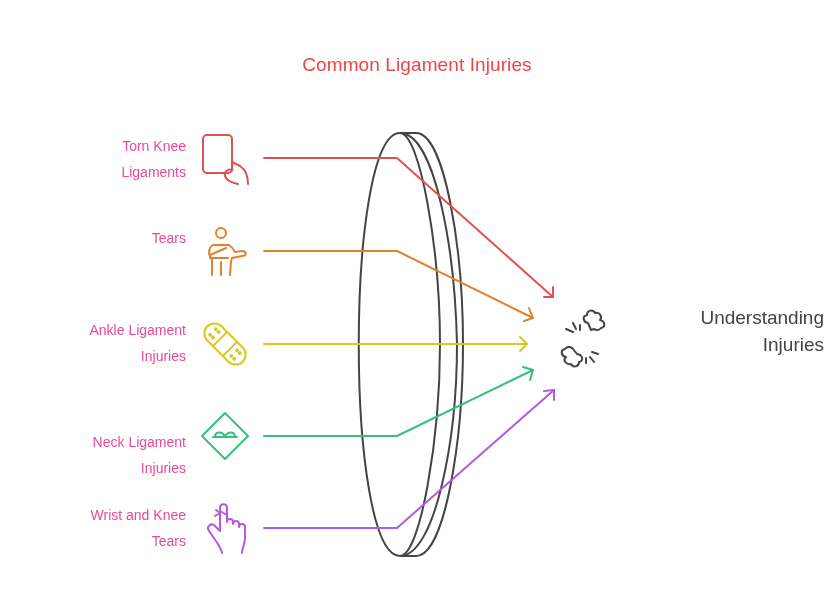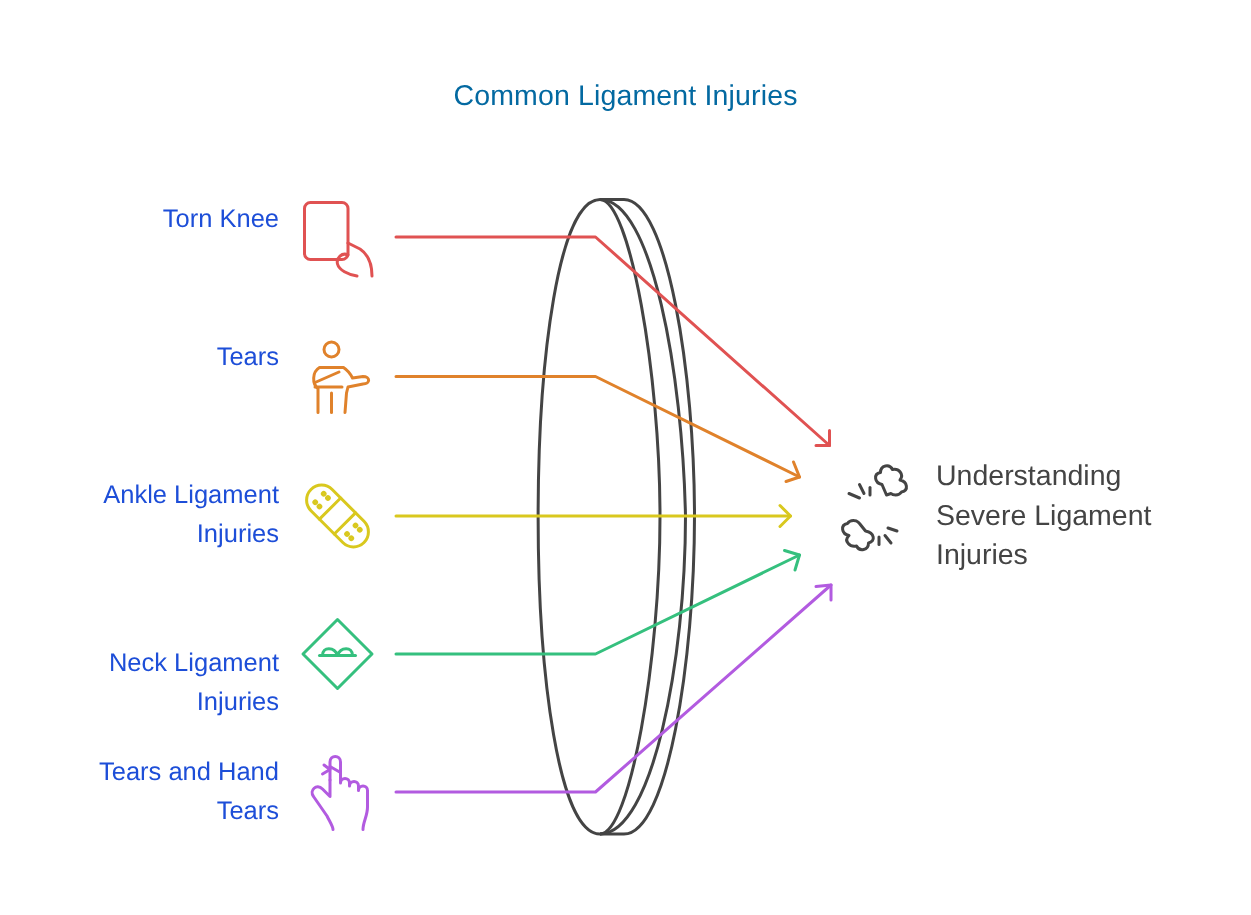--- a/index.html
+++ b/index.html
@@ -1,55 +1,55 @@
 <!DOCTYPE html>
 <html><head>
 <meta charset="utf-8">
 <style>
   html, body { margin: 0; padding: 0; background: #ffffff; }
   body { width: 834px; height: 610px; position: relative; overflow: hidden;
          font-family: "Liberation Sans", "DejaVu Sans", sans-serif; color: #444444; }
   .title { position: absolute; left: 0; width: 834px; top: 54px; text-align: center;
-           font-size: 19px; color: #0369a1; letter-spacing: 0.1px; }
+           font-size: 19px; color: #ef4444; letter-spacing: 0.1px; }
   .label { position: absolute; right: 648px; width: 180px; text-align: right;
-           font-size: 17px; line-height: 26px; color: #1d4ed8; }
+           font-size: 14px; line-height: 26px; color: #ec4899; }
   .result-label { position: absolute; left: 624px; top: 305px; width: 200px;
-           font-size: 19px; line-height: 26.5px; color: #444444; text-align: left; }
+           font-size: 19px; line-height: 26.5px; color: #444444; text-align: right; }
   svg.diagram { position: absolute; left: 0; top: 0; }
   .line { fill: none; stroke-width: 2; stroke-linejoin: round; stroke-linecap: round; }
   .lens { fill: none; stroke: #444444; stroke-width: 2; }
   .icon { fill: none; stroke-width: 2; stroke-linecap: round; stroke-linejoin: round; }
 </style>
 </head>
 <body>
 
 <div class="title">Common Ligament Injuries</div>
 
 <div class="label" style="top:133px">
   <div>Torn Knee</div>
+  <div>Ligaments</div>
 </div>
 <div class="label" style="top:225px">
   <div>Tears</div>
 </div>
 <div class="label" style="top:317px">
   <div>Ankle Ligament</div>
   <div>Injuries</div>
 </div>
 <div class="label" style="top:429px">
   <div>Neck Ligament</div>
   <div>Injuries</div>
 </div>
 <div class="label" style="top:502px">
-  <div>Tears and Hand</div>
+  <div>Wrist and Knee</div>
   <div>Tears</div>
 </div>
 
 <div class="result-label">
   <div>Understanding</div>
-  <div>Severe Ligament</div>
   <div>Injuries</div>
 </div>
 
 <svg class="diagram" width="834" height="610" viewBox="0 0 834 610">
 
   <g>
     <path class="lens" d="M400,133 C 345,133 345,556 400,556"></path>
     <path class="lens" d="M400,133 C 420,133 440,250 440,344 C 440,440 420,556 400,556"></path>
     <path class="lens" d="M400,133 C 435,133 455,250 457,344 C 457,440 435,556 400,556"></path>
     <path class="lens" d="M400,133 L 416,133 C 445,133 463,250 463,344 C 463,440 445,556 416,556 L 400,556"></path>

